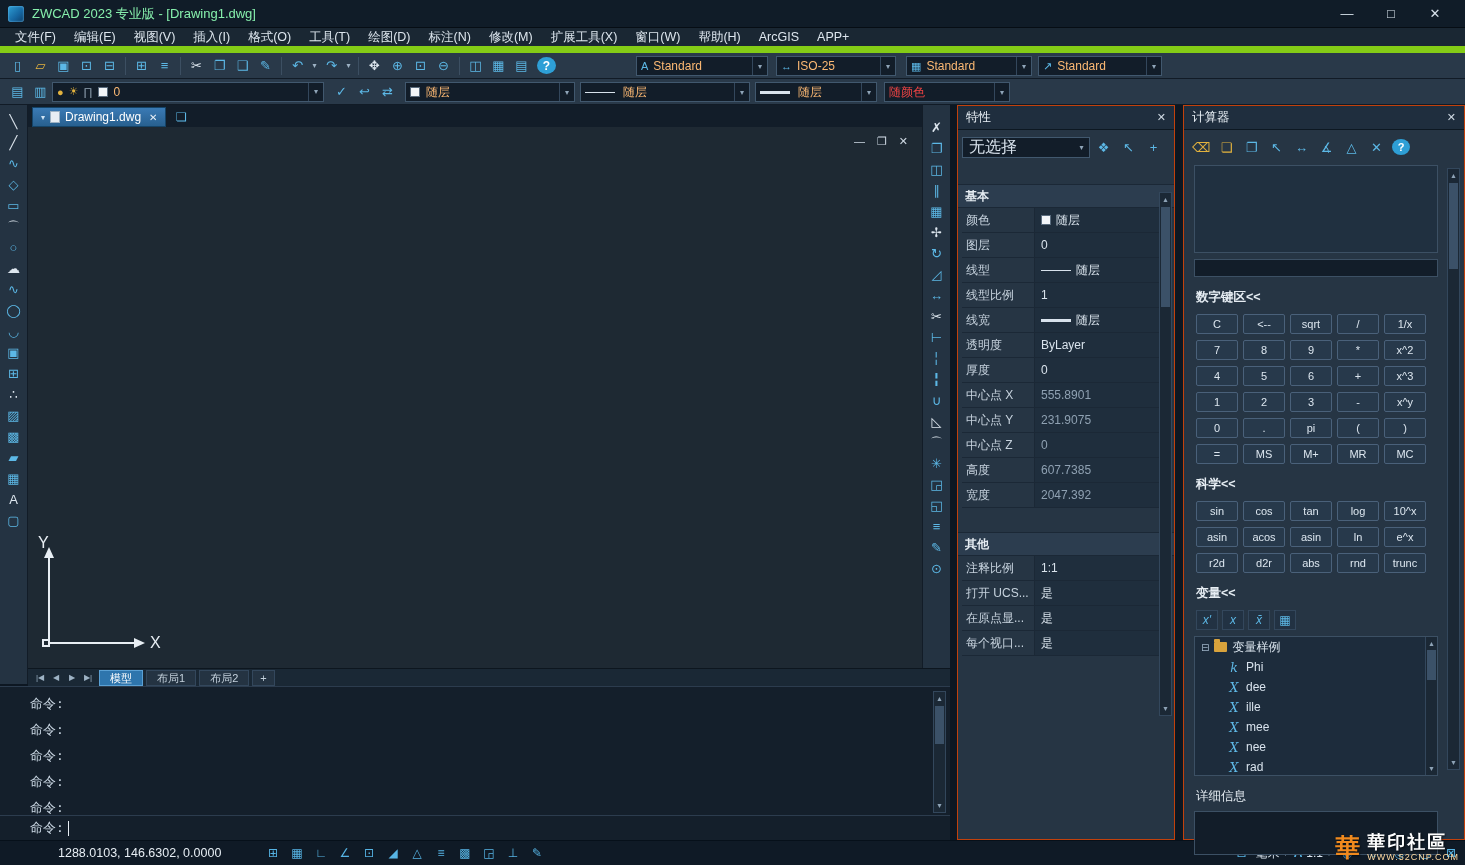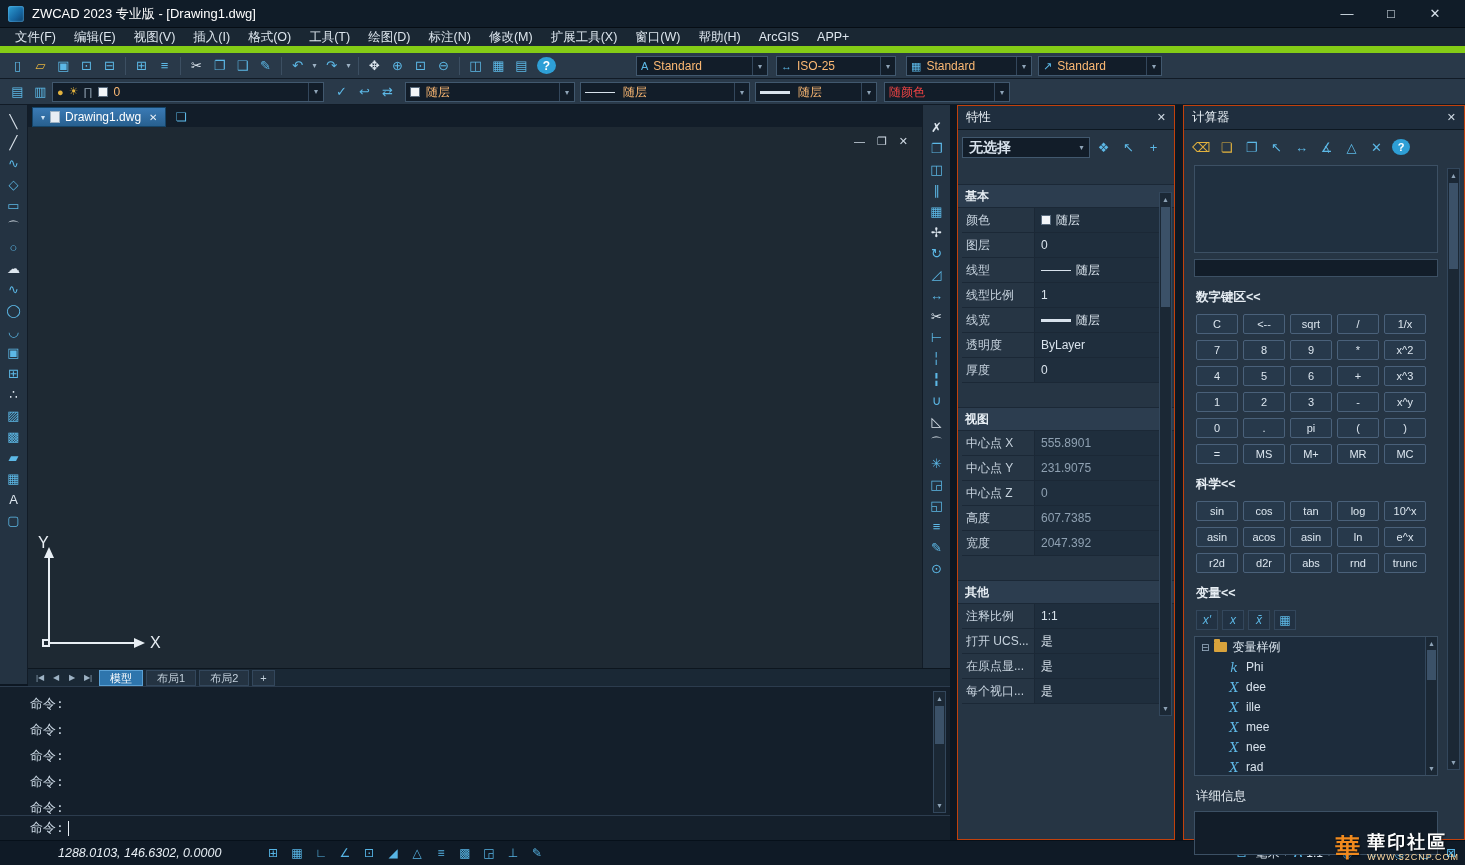--- a/index.html
+++ b/index.html
@@ -2,21 +2,21 @@
 <html><head>
 <meta charset="utf-8">
 <style>
   * { margin:0; padding:0; box-sizing:border-box; }
   html,body { width:1465px; height:865px; overflow:hidden; }
   body { position:relative; background:#0d1722; font-family:"Liberation Sans","DejaVu Sans",sans-serif; font-size:12px; color:#cdd8e3; }
 
   
   .titlebar { position:absolute; left:0; top:0; width:1465px; height:28px; background:#101c28; display:flex; align-items:center; padding:0 8px; border-bottom:1px solid #060d14; }
   .applogo { width:16px; height:16px; border-radius:3px; background:linear-gradient(135deg,#2e9fd6 0%,#1565a0 60%,#0e3f68 100%); margin-right:8px; box-shadow:inset 0 0 2px #7fd2ff; }
-  .apptitle { font-size:13px; color:#ffffff; }
+  .apptitle { font-size:13px; color:#86efac; }
   .winbtns { margin-left:auto; display:flex; }
   .winbtn { width:44px; height:26px; display:flex; align-items:center; justify-content:center; color:#d7e1ea; font-size:13px; }
 
   
   .menubar { position:absolute; left:0; top:28px; width:1465px; height:25px; background:#1a2733; display:flex; align-items:center; padding-left:6px; border-bottom:7px solid #84cc16; }
   .menu-item { padding:0 9px; line-height:24px; color:#dde6ee; font-size:12.5px; }
 
   
   .tb { position:absolute; left:0; width:1465px; height:26px; background:#293949; border-bottom:1px solid #111b26; display:flex; align-items:center; padding-left:6px; }
   .tb1 { top:53px; } .tb2 { top:79px; }
@@ -72,40 +72,40 @@
   .cmd-history { position:absolute; left:30px; top:4px; right:20px; bottom:28px; }
   .cmdline { font-family:"DejaVu Sans Mono","Liberation Mono",monospace; font-size:13px; color:#c9d6e2; height:26px; line-height:26px; }
   .cmd-scroll { position:absolute; right:4px; top:4px; width:13px; height:122px; background:#1b2835; border:1px solid #33475c; }
   .sarr { display:block; height:13px; text-align:center; color:#8ea3b6; font-size:7px; line-height:13px; }
   .sthumb { position:absolute; left:1px; right:1px; top:14px; height:38px; background:#3b5168; }
   .cmd-promptrow { position:absolute; left:0; bottom:0; width:100%; height:25px; border-top:1px solid #2c3c4e; display:flex; align-items:center; padding-left:30px; }
   .caret-bar { width:1px; height:15px; background:#e8eef4; margin-left:4px; }
 
   
   .statusbar { position:absolute; left:0; top:840px; width:1465px; height:25px; background:#0f1a26; border-top:1px solid #06101a; display:flex; align-items:center; }
-  .coords { margin-left:58px; color:#e6edf3; font-size:12.5px;font-style:italic; }
+  .coords { margin-left:58px; color:#e6edf3; font-size:12.5px; }
   .toggles { position:absolute; left:262px; display:flex; gap:2px; }
   .stoggle { width:22px; height:20px; display:flex; align-items:center; justify-content:center; color:#56b4e4; font-size:12px; }
   .srt { position:absolute; right:4px; display:flex; align-items:center; gap:6px; }
   .schip { display:flex; align-items:center; gap:4px; color:#dbe5ee; font-size:12px; }
   .schip .aicon { color:#56b4e4; font-weight:bold; font-size:12px; }
   .schip .ccaret { color:#8fa5b8; font-size:8px; }
   .srt .stoggle { width:20px; }
 
   
   .panel { position:absolute; top:105px; height:735px; background:#263544; border:1px solid #c2410c; }
   .panel-title { height:24px; background:#1f2e3e; border-bottom:1px solid #0d1822; display:flex; align-items:center; padding:0 8px; color:#e9f0f6; font-size:12.5px; }
   .panel-title .pclose { margin-left:auto; color:#cfd9e3; font-size:11px; }
   .props { left:957px; width:218px; }
   .calcp { left:1183px; width:282px; }
 
   
   .selrow { display:flex; align-items:center; margin:7px 4px 0 4px; gap:2px; }
   .selcombo { position:relative; width:128px; height:21px; background:#121d29; border:1px solid #41586e; display:flex; align-items:center; padding-left:6px; }
-  .selcombo .ctext { font-size:14px; color:#d8e2ec;font-weight:bold; }
+  .selcombo .ctext { font-size:16px; color:#d8e2ec; }
   .selcombo .carrow { margin-left:auto; width:15px; text-align:center; color:#8fa5b8; font-size:8px; }
   .pbtn { width:23px; height:21px; display:flex; align-items:center; justify-content:center; color:#5cb8e6; font-size:13px; }
   .psec { display:flex; height:24px; align-items:center; padding:0 7px; background:#2c3d4f; border-top:1px solid #1b2836; border-bottom:1px solid #1b2836; font-weight:bold; color:#e6edf3; margin-top:24px; }
   .psec.first { margin-top:26px; }
   .psec .chev { margin-left:auto; color:#9fb4c7; font-size:9px; }
   .prow { display:flex; height:25px; border-bottom:1px solid #1b2836; margin:0 4px 0 4px; }
   .plabel { width:72px; display:flex; align-items:center; padding-left:4px; color:#c7d3de; font-size:12px; }
   .pval { flex:1; display:flex; align-items:center; gap:5px; padding-left:6px; background:#1f2e3d; border-left:1px solid #1b2836; color:#d9e3ec; font-size:12px; }
   .pval.ro { color:#8fa1b2; }
   .props-scroll { position:absolute; right:2px; top:86px; width:13px; height:524px; background:#1b2835; border:1px solid #33475c; }
@@ -458,24 +458,20 @@
         <span>ByLayer</span>
       </span>
   </div>
   <div class="prow">
     <span class="plabel">厚度</span>
     <span class="pval">
         <span>0</span>
       </span>
   </div>
 
-  <div class="psec">
-    <span>视图</span>
-    <span class="chev">▾</span>
-  </div>
   <div class="prow">
     <span class="plabel">中心点 X</span>
     <span class="pval ro">
         <span>555.8901</span>
       </span>
   </div>
   <div class="prow">
     <span class="plabel">中心点 Y</span>
     <span class="pval ro">
         <span>231.9075</span>

